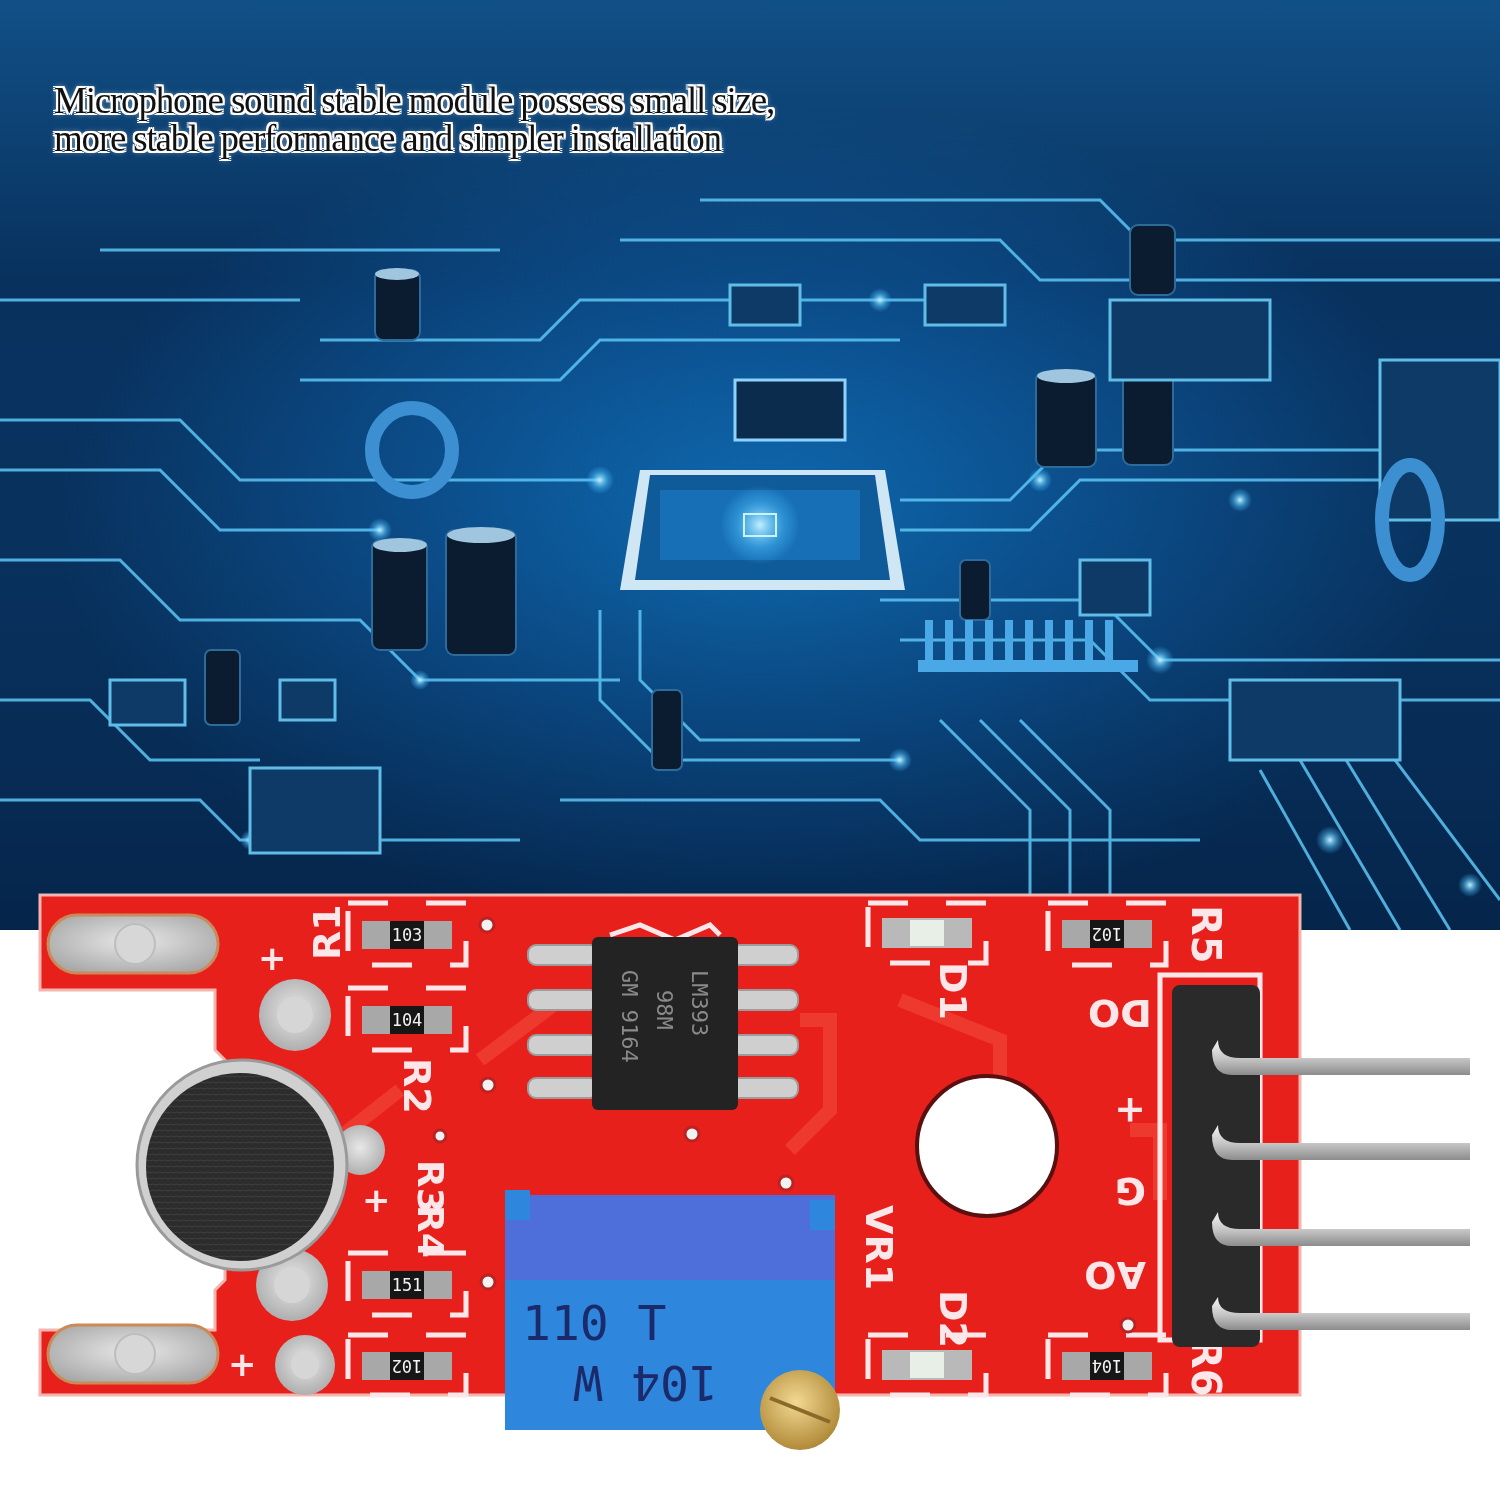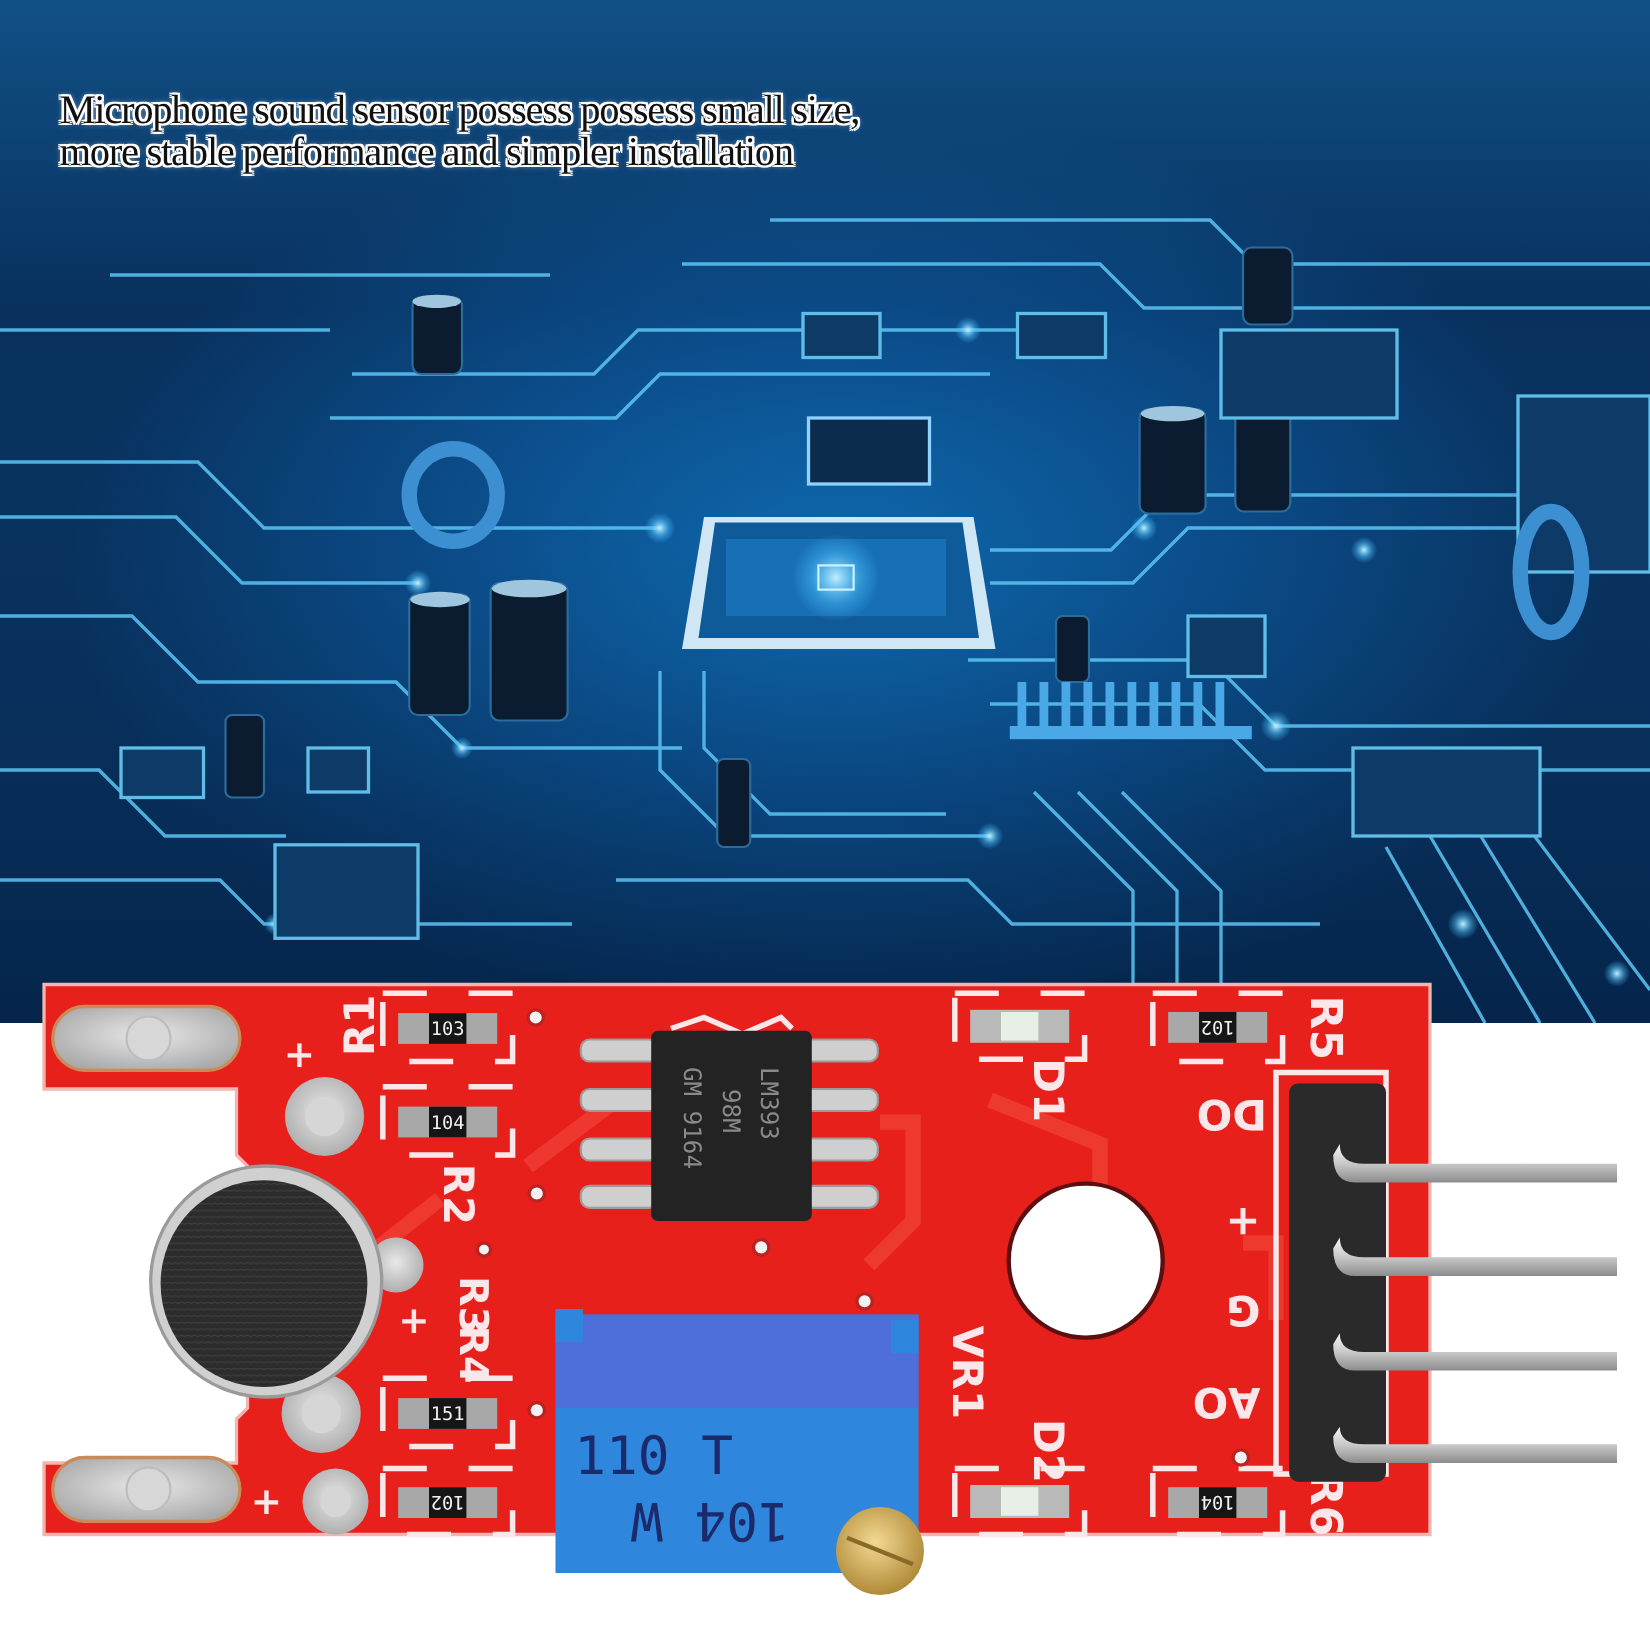--- a/index.html
+++ b/index.html
@@ -141,21 +141,21 @@
         <rect x="918" y="660" width="220" height="12"></rect>
       </g>
 
       <g fill="none" stroke="#3c8fd0" stroke-width="14">
         <ellipse cx="412" cy="450" rx="40" ry="42"></ellipse>
         <ellipse cx="1410" cy="520" rx="28" ry="55"></ellipse>
       </g>
     </svg>
 
     <p class="headline">
-      <span>Microphone sound sensor possess possess small size,</span>
+      <span>Microphone sound stable module possess small size,</span>
       <span>more stable performance and simpler installation</span>
     </p>
   </div>
 
   <svg class="module" width="1500" height="1500" viewBox="0 0 1500 1500">
     <defs>
       <linearGradient id="pin" x1="0" y1="0" x2="0" y2="1">
         <stop offset="0%" stop-color="#f4f4f4"></stop>
         <stop offset="50%" stop-color="#c9c9c9"></stop>
         <stop offset="100%" stop-color="#8c8c8c"></stop>

